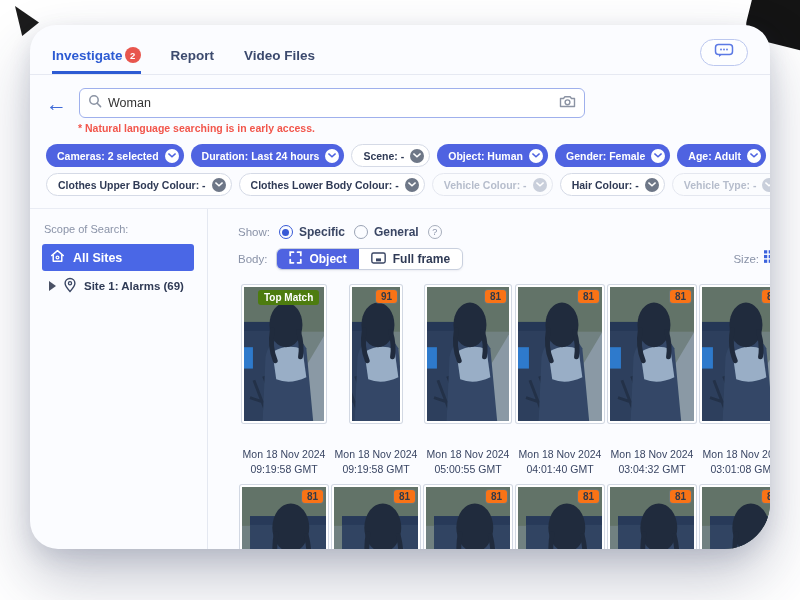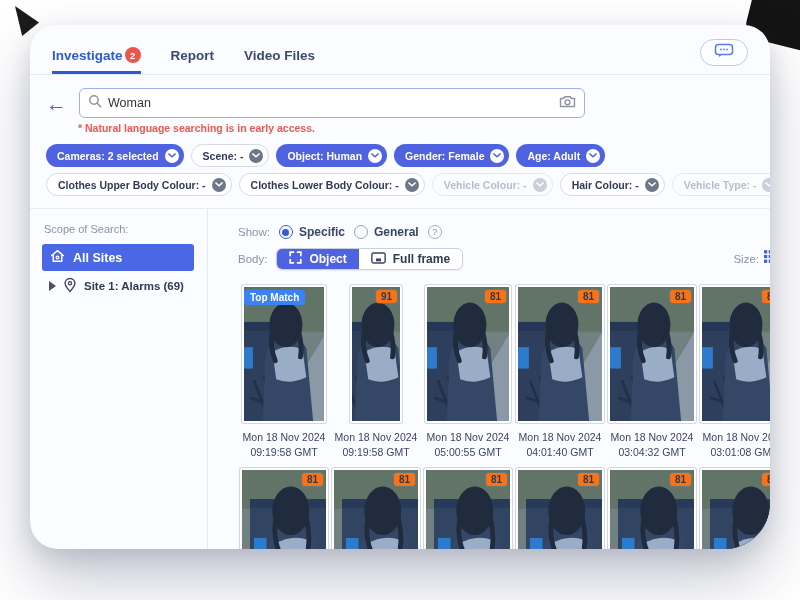--- a/index.html
+++ b/index.html
@@ -94,23 +94,23 @@
   .cell { width:92px; flex:none; display:flex; flex-direction:column; align-items:center; }
   .thumb { position:relative; height:138px; width:88px; border:2px solid #fff; border-radius:2px;
            box-shadow:0 0 0 1px #d2d8e3; overflow:hidden; cursor:pointer; background:#6b7a68; }
   .grid-row.first .cell:nth-child(1) .thumb { width:84px; }
   .grid-row.first .cell:nth-child(2) .thumb { width:52px; }
   .grid-row.first .cell:nth-child(3) .thumb { width:86px; }
   .thumb svg { width:100%; height:100%; display:block; }
   .badge { position:absolute; top:3px; right:3px; background:#f97316; border-radius:3px;
            padding:1px 5px; font-size:10px; font-weight:700; color:#333a48;
            box-shadow:0 0 0 1px rgba(120,130,150,.35); }
-  .badge.top-match { right:auto; left:0; background:#3b82f6; color:#fff; font-size:10px;
+  .badge.top-match { right:auto; left:14px; background:#4d7c0f; color:#fff; font-size:10px;
                      padding:2px 6px; box-shadow:none; }
-  .ts { margin-top:7px; text-align:center; font-size:10.5px; line-height:1.4; color:#3a4664;
+  .ts { margin-top:24px; text-align:center; font-size:10.5px; line-height:1.4; color:#3a4664;
         font-weight:400; white-space:nowrap; }
   .ts:empty { display:none; }
 </style>
 </head>
 <body>
 
 <div class="stage">
   <div class="decor-tl"></div>
   <div class="decor-tr"></div>
 
@@ -160,20 +160,28 @@
 
         <div class="pill primary">
           <span>Cameras: 2 selected</span>
           <span class="chev">
             <svg viewBox="0 0 10 6">
               <path d="M1 1 L5 4.6 L9 1" fill="none" stroke="currentColor" stroke-width="1.8" stroke-linecap="round"></path>
             </svg>
           </span>
         </div>
 
+        <div class="pill primary">
+          <span>Duration: Last 24 hours</span>
+          <span class="chev">
+            <svg viewBox="0 0 10 6">
+              <path d="M1 1 L5 4.6 L9 1" fill="none" stroke="currentColor" stroke-width="1.8" stroke-linecap="round"></path>
+            </svg>
+          </span>
+        </div>
 
         <div class="pill neutral">
           <span>Scene: -</span>
           <span class="chev">
             <svg viewBox="0 0 10 6">
               <path d="M1 1 L5 4.6 L9 1" fill="none" stroke="currentColor" stroke-width="1.8" stroke-linecap="round"></path>
             </svg>
           </span>
         </div>
 

